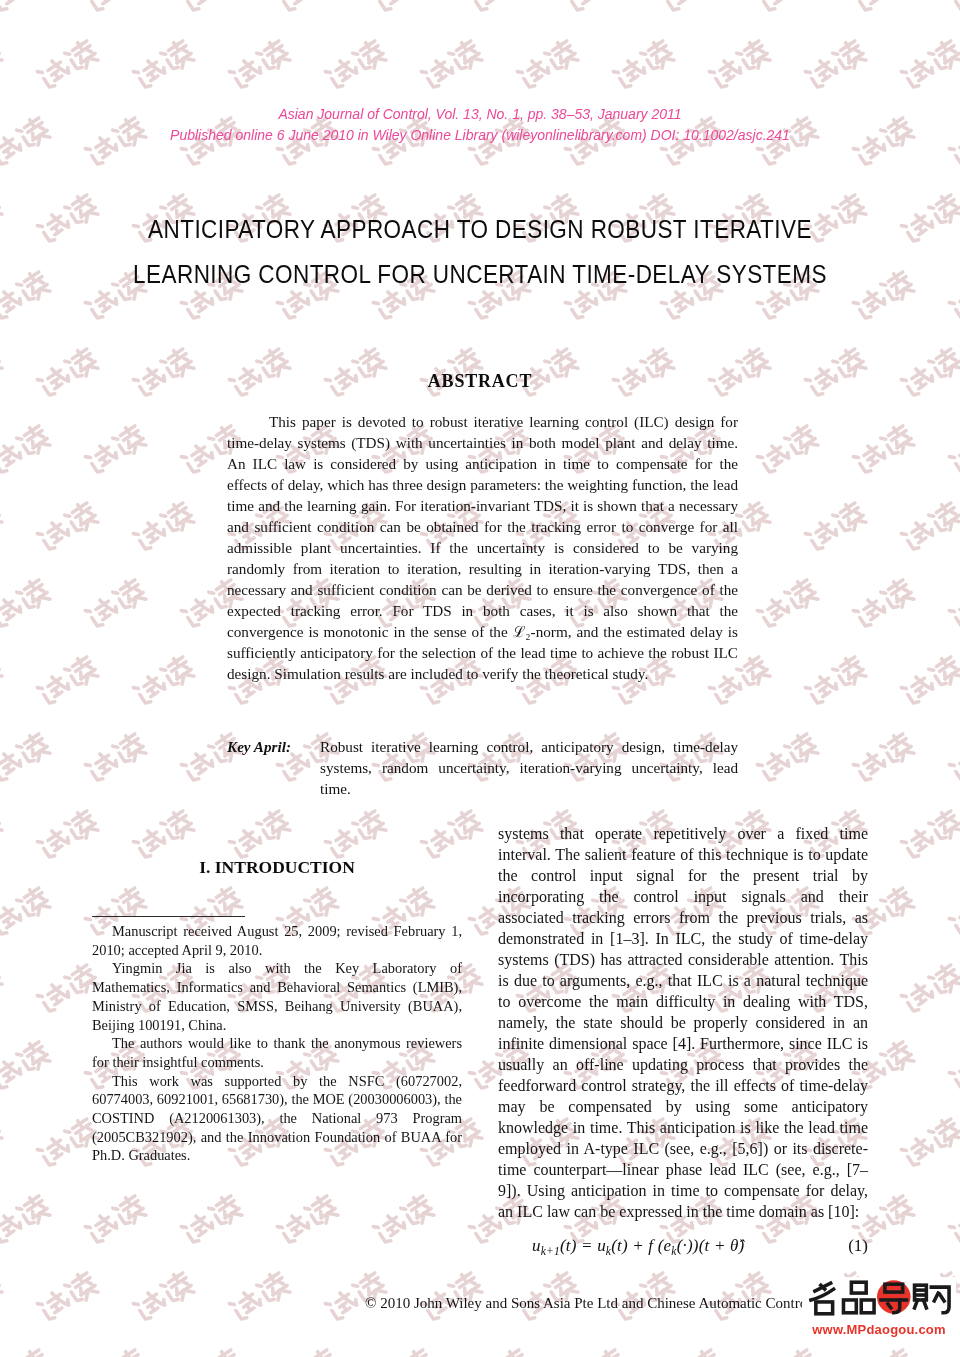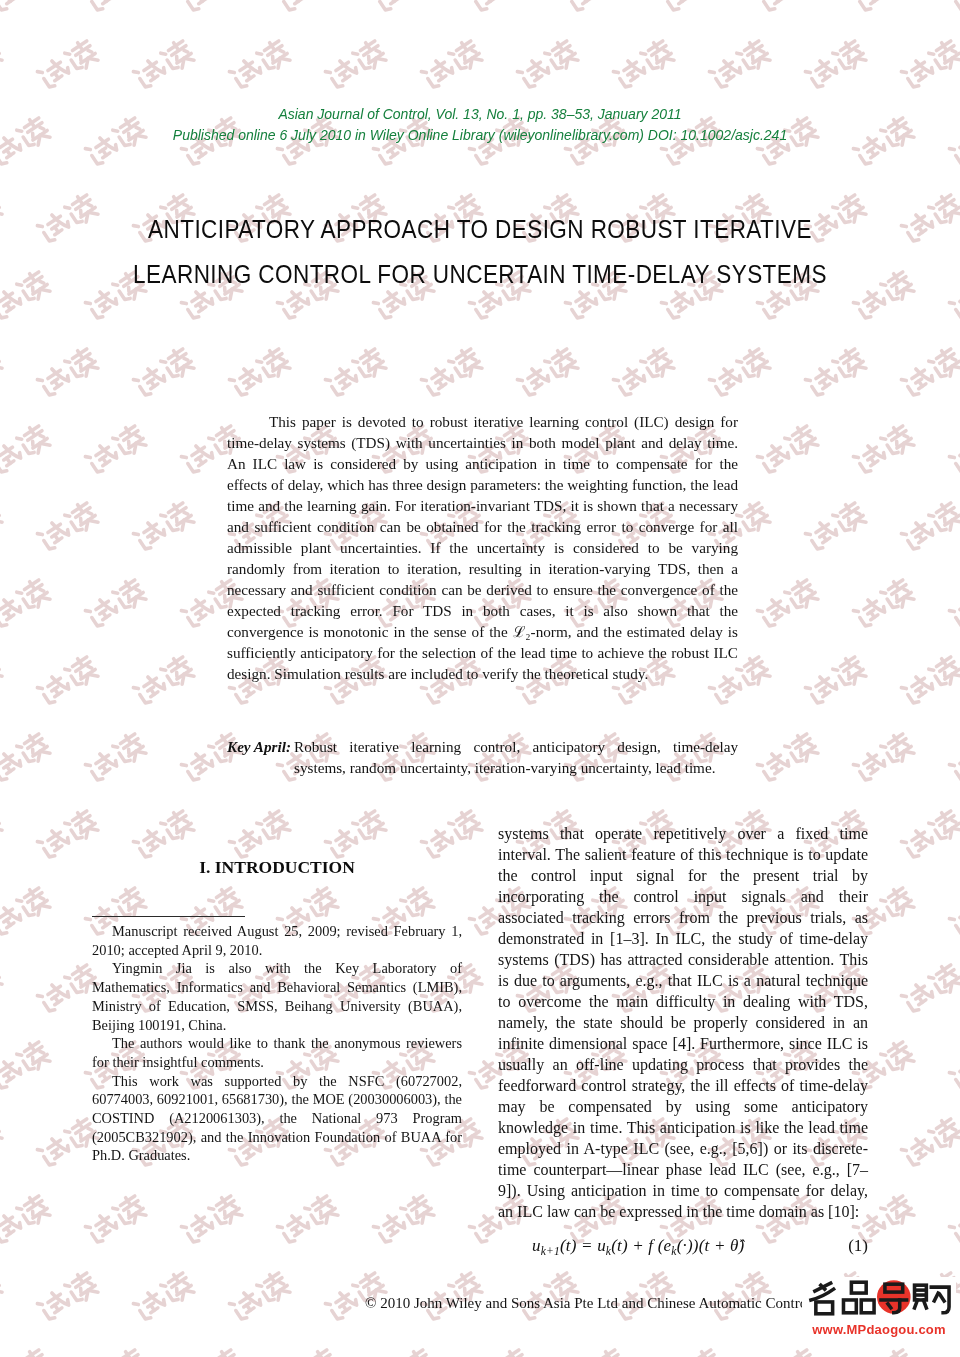--- a/index.html
+++ b/index.html
@@ -10,34 +10,34 @@
   }
   
   .wm-layer { position:absolute; inset:0; z-index:0; pointer-events:none; }
   .wm-mark { position:absolute; width:66px; height:33px; color:#cfa9a9; opacity:.5;
              transform:rotate(-34deg); }
   .wm-mark svg { width:100%; height:100%; }
   
   .content { position:absolute; inset:0; z-index:1; }
   .jheader { position:absolute; top:104px; left:0; right:0; text-align:center;
              font-family:"Liberation Sans","DejaVu Sans",sans-serif; font-style:italic;
-             font-size:14px; line-height:21px; color:#15803d; }
+             font-size:14px; line-height:21px; color:#ec4899; }
   .title-block { position:absolute; top:207px; left:0; right:0; text-align:center;
              font-family:"Liberation Sans","DejaVu Sans",sans-serif; font-size:26.5px;
              line-height:45px; color:#0d0d0d; letter-spacing:.5px; }
   .title-line { display:block; white-space:nowrap; transform:scaleX(.85); transform-origin:50% 50%; }
   .authors { position:absolute; top:321px; left:0; right:66px; text-align:center;
              font-family:"Liberation Sans","DejaVu Sans",sans-serif; font-size:17.5px; color:#141414; }
   .abs-head { position:absolute; top:371px; left:0; right:0; text-align:center;
              font-weight:bold; font-size:18px; letter-spacing:.8px; color:#0d0d0d; }
   .abstract { position:absolute; top:411px; left:227px; width:511px;
              font-size:15.2px; line-height:21px; text-align:justify; text-indent:42px; color:#141414; }
   .keywords { position:absolute; top:736px; left:227px; width:511px; font-size:15.2px; line-height:21px; }
   .kw-label { position:absolute; left:0; top:0; font-weight:bold; font-style:italic; }
-  .kw-text  { display:block; margin-left:67px; text-align:justify; }
+  .kw-text  { display:block; margin-left:93px; text-align:justify; }
   .col-left  { position:absolute; top:857px; left:92px;  width:370px; }
   .col-right { position:absolute; top:823px; left:498px; width:370px; }
   .sec-head { text-align:center; font-weight:bold; font-size:17.5px; margin-bottom:17px; color:#0d0d0d; }
   .body-par { font-size:16px; line-height:21px; text-align:justify; color:#141414; }
   .indent1 { text-indent:38px; }
   .fn-rule { width:153px; border:none; border-top:1.4px solid #2a2a2a; margin:38px 0 5px 0; }
   .footnotes p { font-size:14.4px; line-height:18.7px; text-align:justify; text-indent:20px; color:#141414; }
   .eq-row { display:flex; justify-content:space-between; align-items:baseline;
             margin-top:14px; padding-left:34px; font-size:17px; }
   .eq { font-style:italic; letter-spacing:.2px; }
@@ -706,29 +706,30 @@
           <use href="#wm-shidu"></use>
         </svg></div>
       <div class="wm-mark" style="left: 946px; top: 1358px; color: rgb(207, 169, 169);"><svg viewBox="0 0 92 46" aria-hidden="true">
           <use href="#wm-shidu"></use>
         </svg></div>
     </div>
 
   <div class="content">
     <div class="jheader">
       <div>Asian Journal of Control, Vol. 13, No. 1, pp. 38–53, January 2011</div>
-      <div>Published online 6 July 2010 in Wiley Online Library (wileyonlinelibrary.com) DOI: 10.1002/asjc.241</div>
+      <div>Published online 6 June 2010 in Wiley Online Library (wileyonlinelibrary.com) DOI: 10.1002/asjc.241</div>
     </div>
 
     <div class="title-block">
       <span class="title-line">ANTICIPATORY APPROACH TO DESIGN ROBUST ITERATIVE</span>
       <span class="title-line">LEARNING CONTROL FOR UNCERTAIN TIME-DELAY SYSTEMS</span>
     </div>
 
 
+    <div class="abs-head">ABSTRACT</div>
 
     <p class="abstract">This paper is devoted to robust iterative learning control (ILC) design for time-delay systems (TDS) with uncertainties in both model plant and delay time. An ILC law is considered by using anticipation in time to compensate for the effects of delay, which has three design parameters: the weighting function, the lead time and the learning gain. For iteration-invariant TDS, it is shown that a necessary and sufficient condition can be obtained for the tracking error to converge for all admissible plant uncertainties. If the uncertainty is considered to be varying randomly from iteration to iteration, resulting in iteration-varying TDS, then a necessary and sufficient condition can be derived to ensure the convergence of the expected tracking error. For TDS in both cases, it is also shown that the convergence is monotonic in the sense of the ℒ₂-norm, and the estimated delay is sufficiently anticipatory for the selection of the lead time to achieve the robust ILC design. Simulation results are included to verify the theoretical study.</p>
 
     <div class="keywords">
       <span class="kw-label">Key April:</span>
       <span class="kw-text">Robust iterative learning control, anticipatory design, time-delay systems, random uncertainty, iteration-varying uncertainty, lead time.</span>
     </div>
 
     <div class="col-left">
       <div class="sec-head">I. INTRODUCTION</div>

